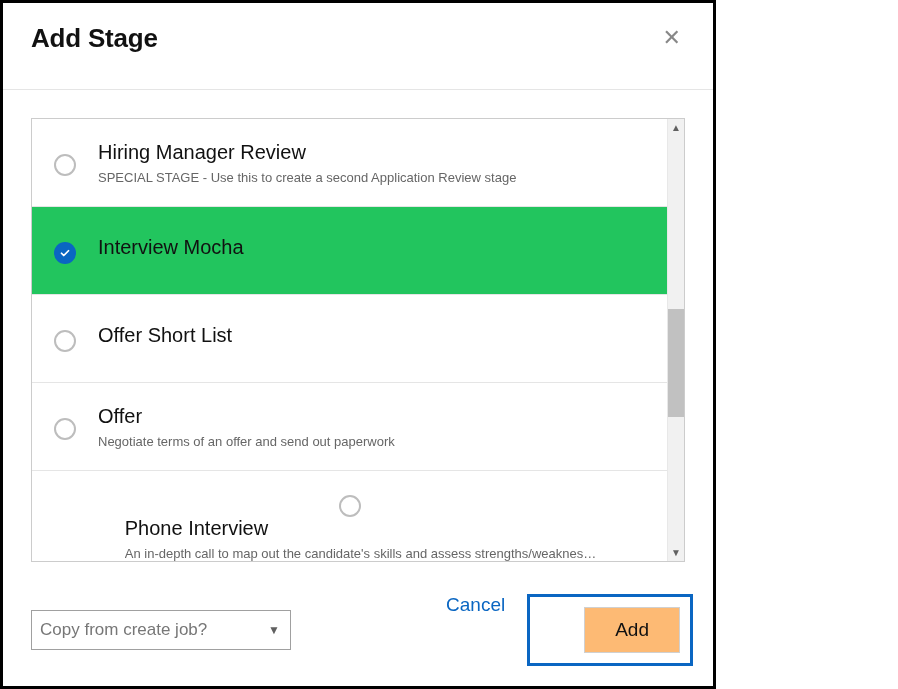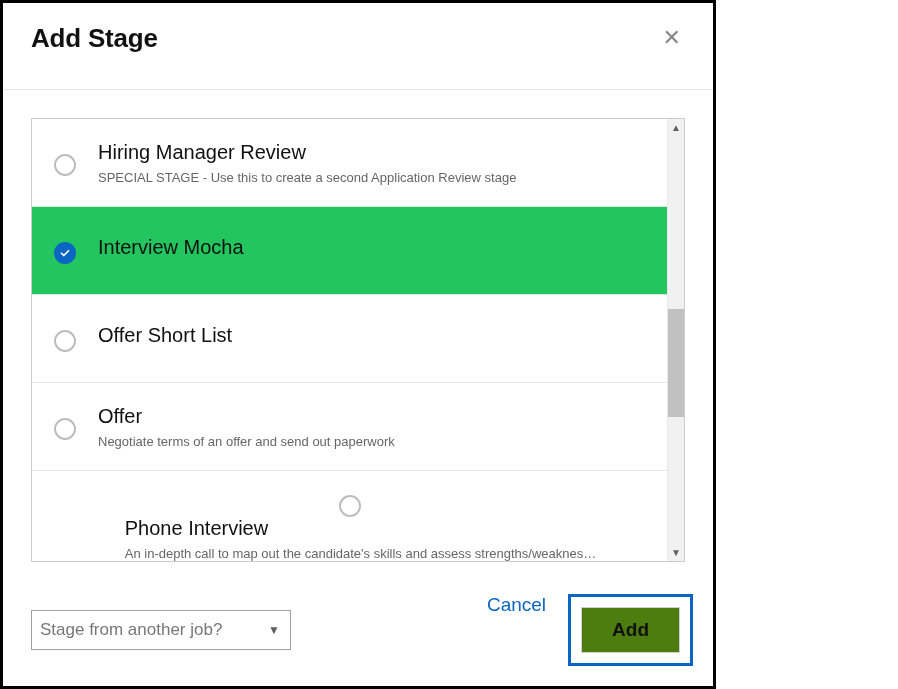--- a/index.html
+++ b/index.html
@@ -26,21 +26,21 @@
   .radio.checked svg { width: 12px; height: 12px; }
   .row-text { margin-left: 22px; flex: 1; overflow: hidden; }
   .row-title { font-size: 20px; color: #111; margin-bottom: 6px; font-weight: 400; }
   .row-desc { font-size: 13px; color: #666; white-space: nowrap; overflow: hidden; text-overflow: ellipsis; }
   .footer { position: absolute; bottom: 20px; left: 28px; right: 20px; display: flex; align-items: center; justify-content: space-between; }
   .copy-select { border: 1px solid #a0a0a0; height: 40px; width: 260px; display: flex; align-items: center; justify-content: space-between; padding: 0 10px 0 8px; color: #777; font-size: 17px; cursor: pointer; }
   .copy-select .caret { font-size: 12px; color: #606060; }
   .footer-right { display: flex; align-items: flex-start; gap: 22px; }
   .cancel-link { color: #0a66c2; font-size: 19px; cursor: pointer; }
   .add-highlight { border: 3px solid #0a66c2; padding: 10px; }
-  .add-button { border: 1px solid #d0d0d0; background: #4d7c0f; font-size: 19px; color: #111; padding: 11px 30px; cursor: pointer; font-weight: 700; }
+  .add-button { border: 1px solid #d0d0d0; background: #fdba74; font-size: 19px; color: #111; padding: 11px 30px; cursor: pointer; font-weight: 400; margin-left: 44px; }
 </style>
 </head>
 <body>
 
 <div class="frame">
   <div class="header">
     <h1>Add Stage</h1>
     <span class="close-x">✕</span>
   </div>
   <div class="divider"></div>
@@ -89,21 +89,21 @@
       <div class="scrollbar">
         <div class="scroll-arrow up">▲</div>
         <div class="scroll-thumb" id="thumb" style="top: 190px; height: 108px;"></div>
         <div class="scroll-arrow down">▼</div>
       </div>
     </div>
   </div>
 
   <div class="footer">
     <div class="copy-select">
-      <span>Stage from another job?</span>
+      <span>Copy from create job?</span>
       <span class="caret">▼</span>
     </div>
     <div class="footer-right">
       <span class="cancel-link">Cancel</span>
       <div class="add-highlight">
         <button class="add-button">Add</button>
       </div>
     </div>
   </div>
 </div>

